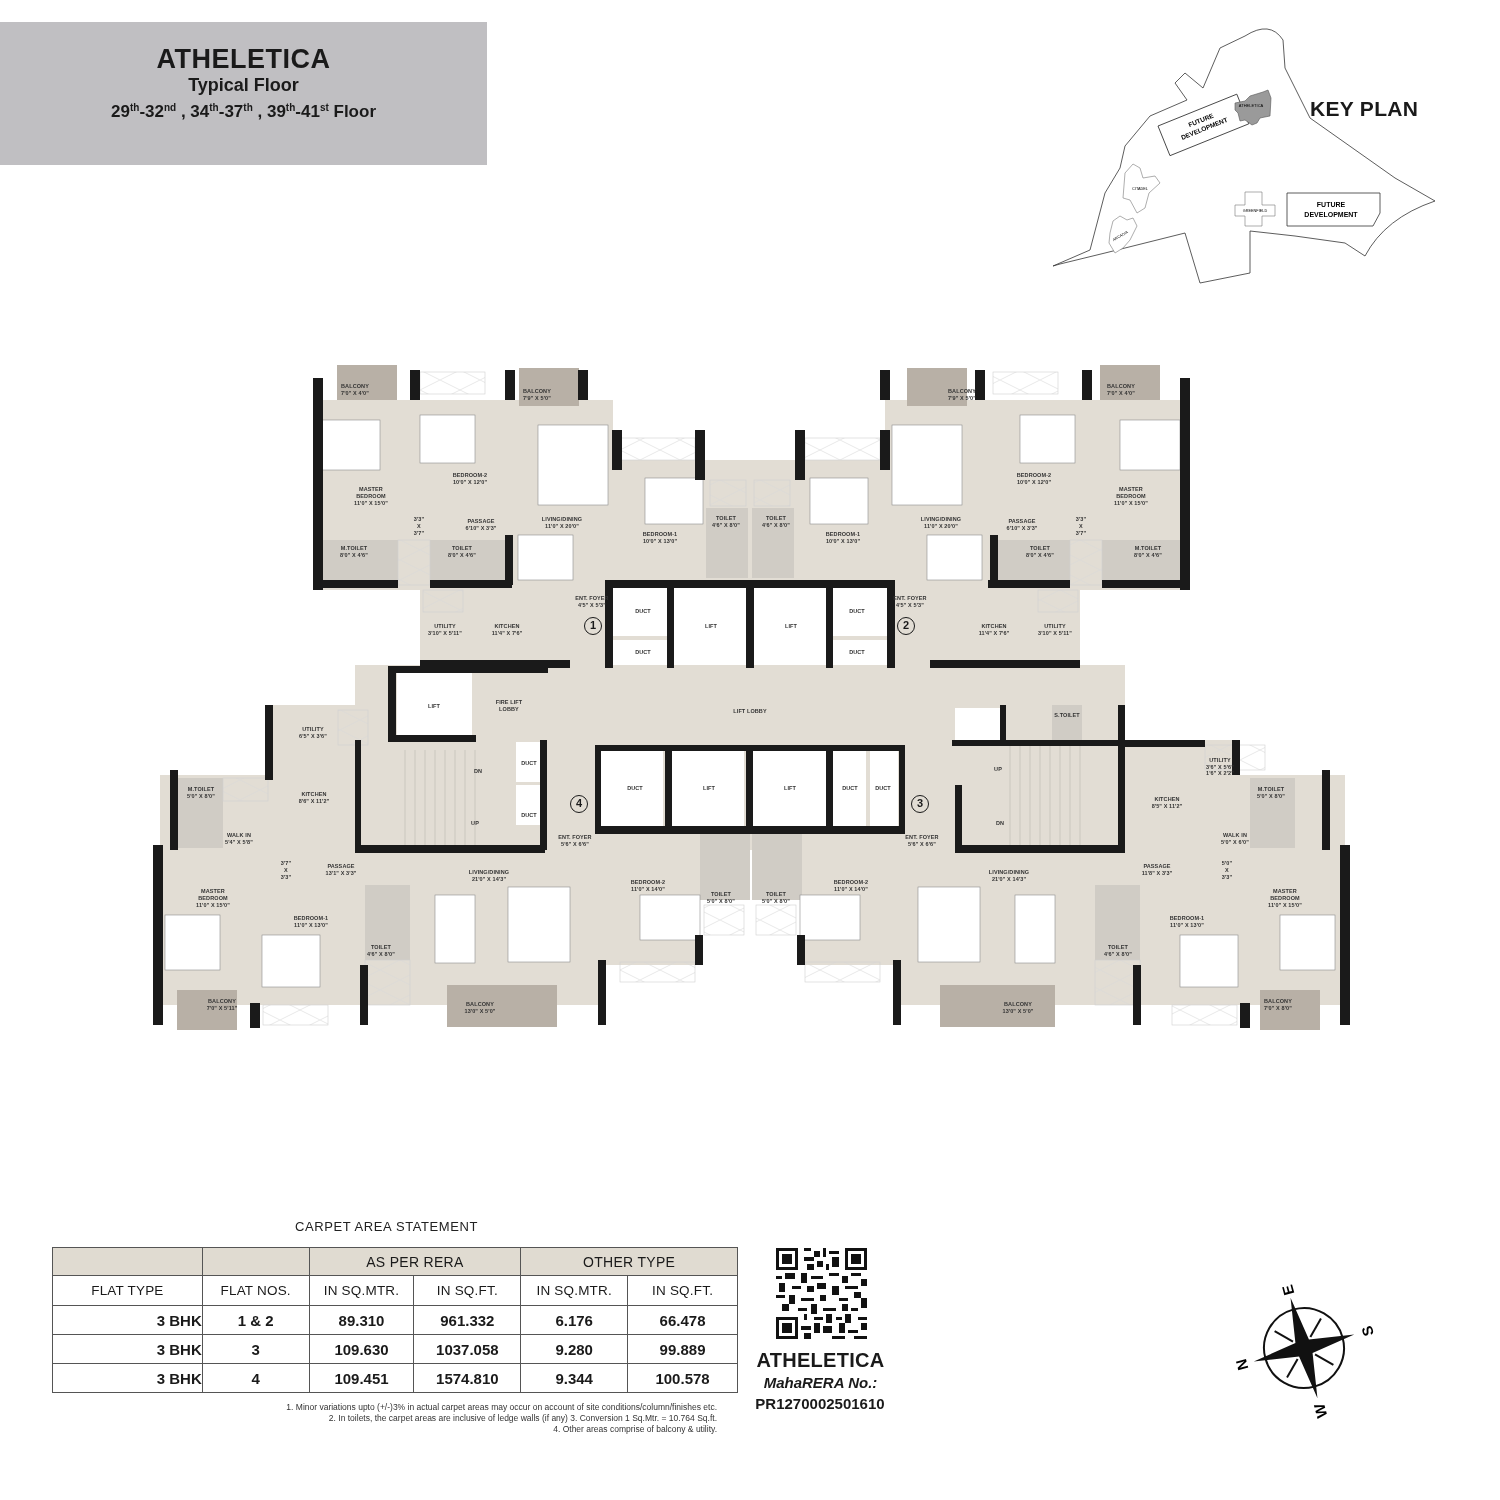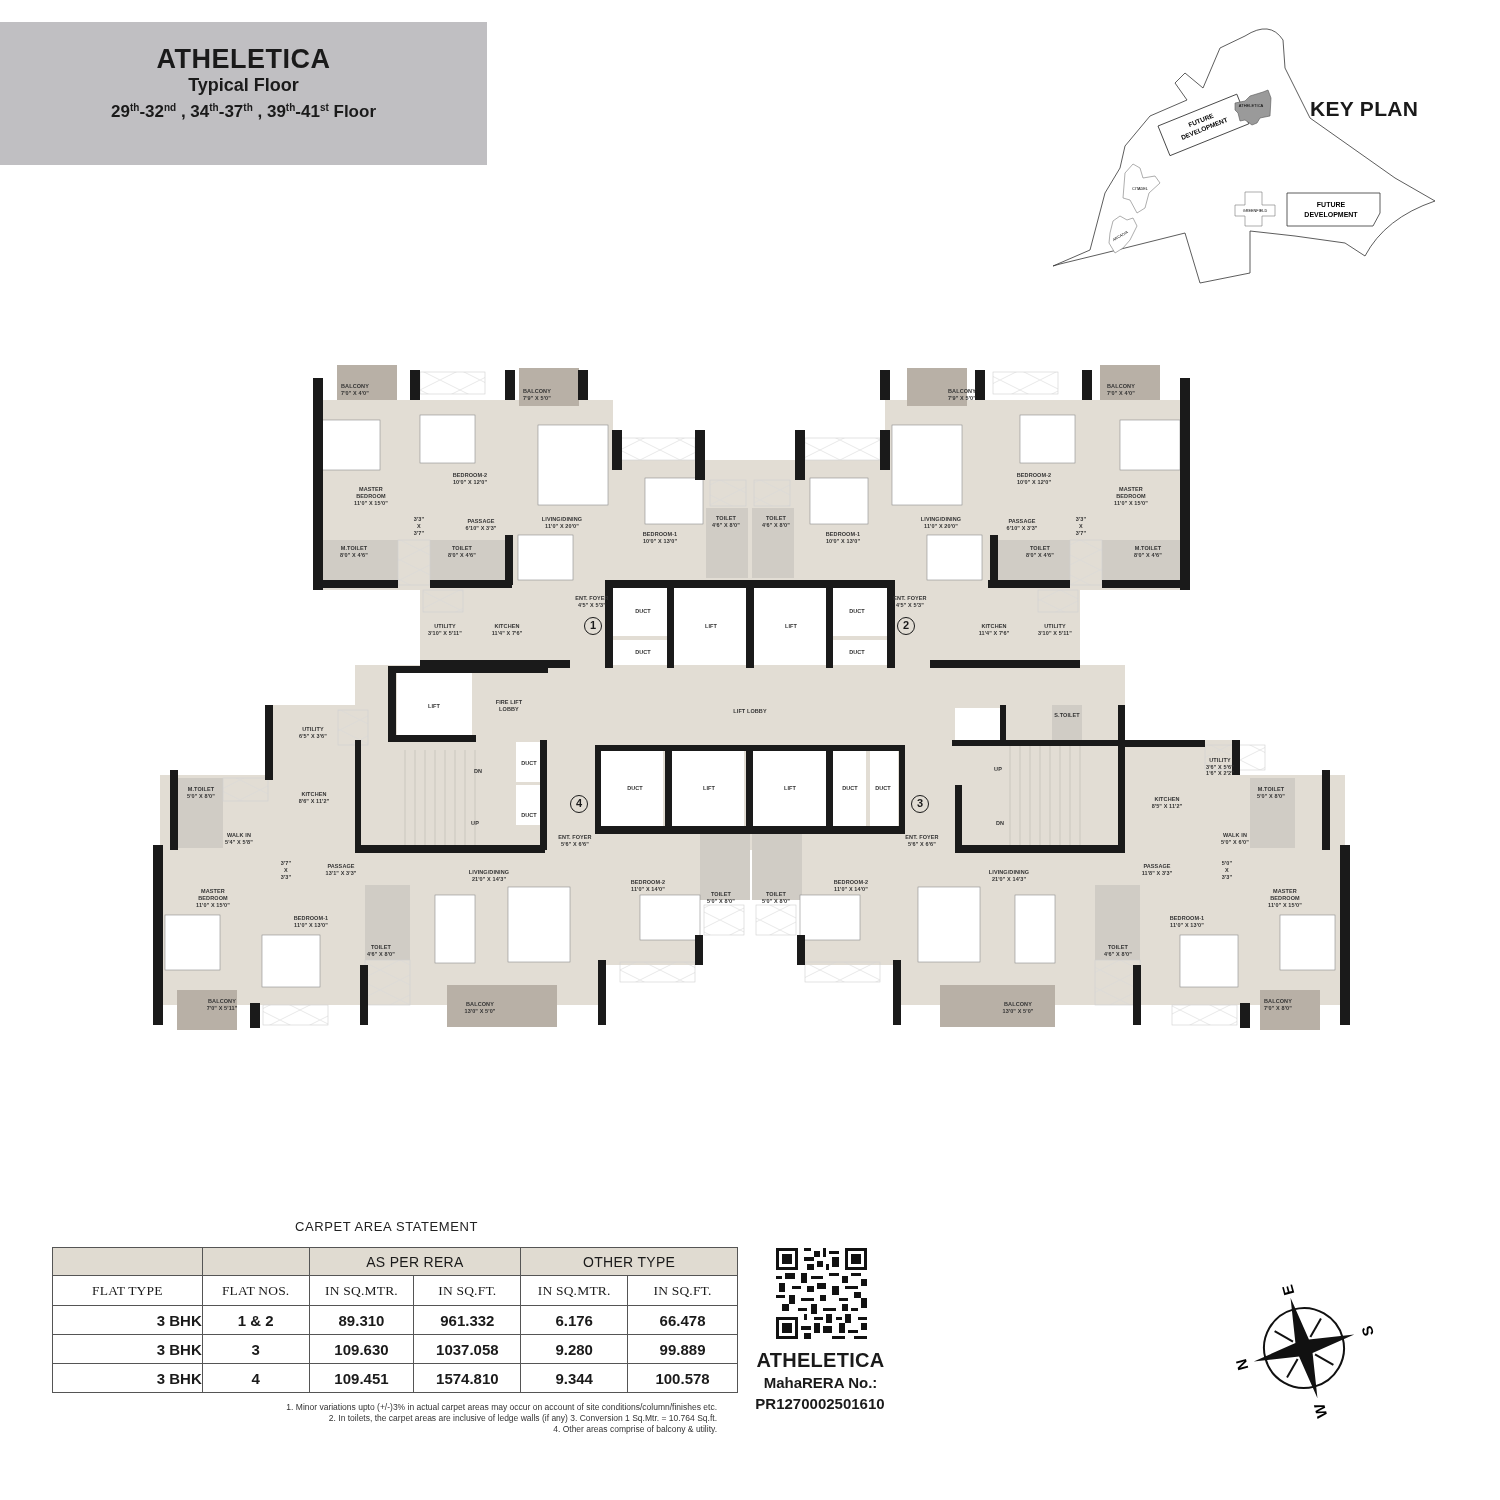--- a/index.html
+++ b/index.html
@@ -20,29 +20,29 @@
   
   .plan { position: absolute; left: 0; top: 0; width: 1500px; height: 1100px; pointer-events: none; }
   .lbl { position: absolute; font-size: 5.5px; font-weight: 700; text-align: center; line-height: 7px; color: #333; white-space: nowrap; transform: translateX(-50%); letter-spacing: 0.1px; }
   .unitno { position: absolute; width: 18px; height: 18px; border: 1.5px solid #1a1a1a; border-radius: 50%; font-size: 11px; font-weight: 700; text-align: center; line-height: 15px; background: transparent; }
 
   
   .cas-title { position: absolute; left: 295px; top: 1219px; font-size: 13px; letter-spacing: 0.6px; color: #222; }
   table.cas { position: absolute; left: 31px; top: 1247px; width: 686px; border-collapse: collapse; font-size: 13.5px; margin-left: 21px; }
   table.cas td { border: 1px solid #555; text-align: center; height: 29px; padding: 0; }
   table.cas tr.head1 td { background: #e0dbd1; height: 28px; font-size: 14px; letter-spacing: 0.3px; }
-  table.cas tr.head2 td { height: 30px; font-size: 13.5px; letter-spacing: 0.2px; font-family: Liberation Serif, serif; }
+  table.cas tr.head2 td { height: 30px; font-size: 13.5px; letter-spacing: 0.2px; }
   table.cas tr.row td { font-weight: 700; font-size: 15px; height: 29px; }
   table.cas tr.row td.ft { text-align: right; padding-left: 46px; }
   .notes { position: absolute; left: 31px; top: 1402px; width: 686px; text-align: right; font-size: 8.5px; line-height: 11px; color: #333; }
 
   
   .qr { position: absolute; left: 776px; top: 1248px; width: 91px; height: 91px; }
   .rera-name { position: absolute; left: 748px; top: 1349px; width: 145px; text-align: center; font-weight: 700; font-size: 20px; letter-spacing: 0.3px; }
-  .rera-no-label { position: absolute; left: 748px; top: 1374px; width: 145px; text-align: center; font-weight: 700; font-size: 15px; }
+  .rera-no-label { position: absolute; left: 748px; top: 1374px; width: 145px; text-align: center; font-weight: 700; font-size: 15px; font-style: italic; }
   .rera-no { position: absolute; left: 740px; top: 1395px; width: 160px; text-align: center; font-weight: 700; font-size: 15px; }
 
   .compass { position: absolute; left: 1232px; top: 1275px; width: 145px; height: 145px; }
 </style>
 </head>
 <body>
 
 <div class="title-box">
   <div class="t1">ATHELETICA</div>
   <div class="t2">Typical Floor</div>

